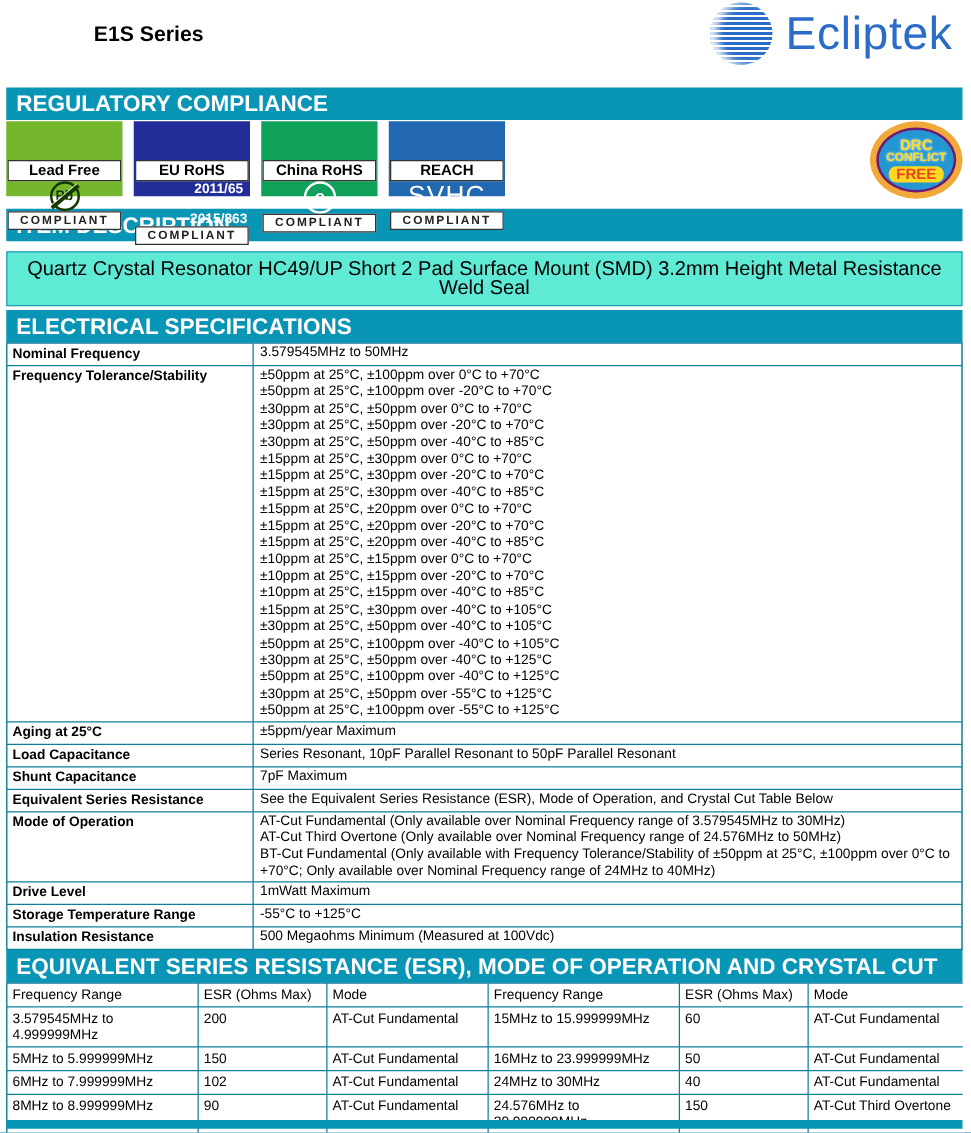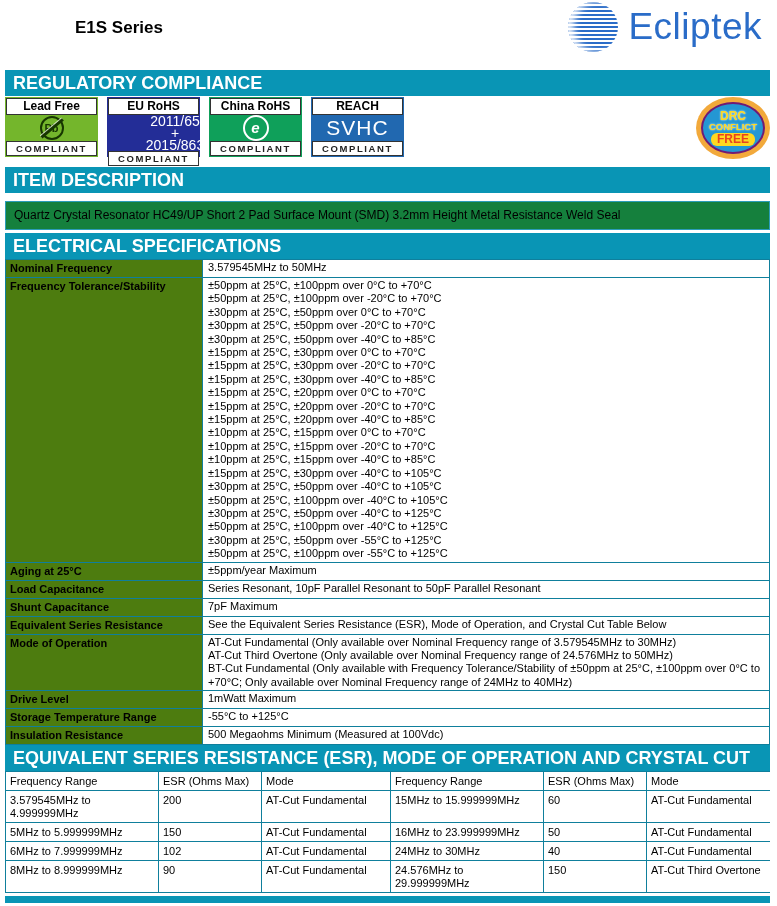--- a/index.html
+++ b/index.html
@@ -23,64 +23,64 @@
 
   
   .banner {
     background:#0995b5; color:#ffffff; font-weight:bold; font-size:18px;
     padding:5px 8px; line-height:16px; margin-top:0;
   }
 
   
   .badges { position:relative; height:64px; margin-top:1px; display:flex; gap:9px; align-items:flex-start; }
   .badge { width:93px; height:60px; padding:1px; text-align:center; display:flex; flex-direction:column; }
-  .badge-title { background:#ffffff; border:1px solid #333; font-weight:bold; font-size:12px; line-height:15px; color:#000; }
+  .badge-title { background:#ffffff; border:1px solid #333; font-weight:bold; font-size:12px; line-height:15px; color:#000;margin-top:30px; }
   .badge-mid { flex:1; display:flex; align-items:center; justify-content:center; color:#ffffff; }
   .badge-footer { background:#ffffff; border:1px solid #333; font-weight:bold; font-size:9.5px; letter-spacing:1.6px; line-height:13px; color:#222; }
   .badge-leadfree { background:#74b62c; }
   .badge-eurohs  { background:#232d97; }
   .badge-chinarohs { background:#0fa05a; }
   .badge-reach   { background:#2168b0; }
   .pb-icon {
     width:24px; height:24px; border:2px solid #173700; border-radius:50%;
     color:#173700; font-weight:bold; font-size:11px; line-height:20px; position:relative;
   }
   .pb-icon::after {
     content:""; position:absolute; left:-4px; top:9px; width:28px; height:2.5px;
     background:#173700; transform:rotate(-40deg); box-shadow:0 -1px 0 rgba(255,255,255,.7);
   }
-  .erohs-lines { font-size:14px; line-height:12px; font-weight:normal;margin-left:43px; }
+  .erohs-lines { font-size:11px; line-height:12px; font-weight:bold;margin-left:43px; }
   .crohs-icon {
     width:26px; height:26px; border:2px solid #ffffff; border-radius:50%;
     color:#ffffff; font-weight:bold; font-size:15px; line-height:22px; font-style:italic;
   }
   .svhc { font-weight:normal; font-size:21px; letter-spacing:1px; }
 
   
   .drc { position:absolute; right:0px; top:0px; width:74px; height:62px; }
   .drc-outer { position:absolute; inset:0; border-radius:50%; background:#f2a93b; }
   .drc-inner { position:absolute; left:5px; top:5px; right:5px; bottom:5px; border-radius:50%;
     background:#2497d3; border:2px solid #701a75; display:flex; flex-direction:column; align-items:center; justify-content:center; }
   .drc-l1 { color:#ffd821; font-weight:bold; font-size:12px; line-height:12px; text-shadow:0 0 2px #fff; }
   .drc-l2 { color:#ffd821; font-weight:bold; font-size:9.5px; line-height:10px; text-shadow:0 0 2px #fff; }
   .drc-l3 { background:#ffd821; color:#e8441f; font-weight:bold; font-size:12px; line-height:13px;
     padding:0 6px; border-radius:6px; margin-top:1px; }
 
   
   .desc-row {
-    background:#15803d; border:1px solid #2b9cb8; font-size:12px;
-    padding:6px 8px; line-height:15px; margin:8px 0 3px 0;
+    background:#5eead4; border:1px solid #2b9cb8; font-size:16px;
+    padding:6px 8px; line-height:15px; margin:8px 0 3px 0;text-align:center;
   }
 
   
   .spec-table {
     display:grid; grid-template-columns:196px 1fr;
     background:#0f7f9c; border:1.5px solid #0f7f9c; gap:1px;
   }
-  .spec-label { background:#4d7c0f; font-weight:bold; font-size:11px; padding:2px 4px; line-height:13px; }
+  .spec-label { background:#ffffff; font-weight:bold; font-size:11px; padding:2px 4px; line-height:13px; }
   .spec-value { background:#ffffff; font-size:11px; padding:1px 5px; }
   .spec-line { line-height:13.4px; }
 
   .esr-table {
     display:grid; grid-template-columns:152px 102px 128px 152px 102px 124px;
     background:#0f7f9c; border:1.5px solid #0f7f9c; gap:1px;
   }
   .esr-cell { background:#ffffff; font-size:11px; padding:3px 4px 2px 4px; line-height:13px; }
   .esr-head { }
 

